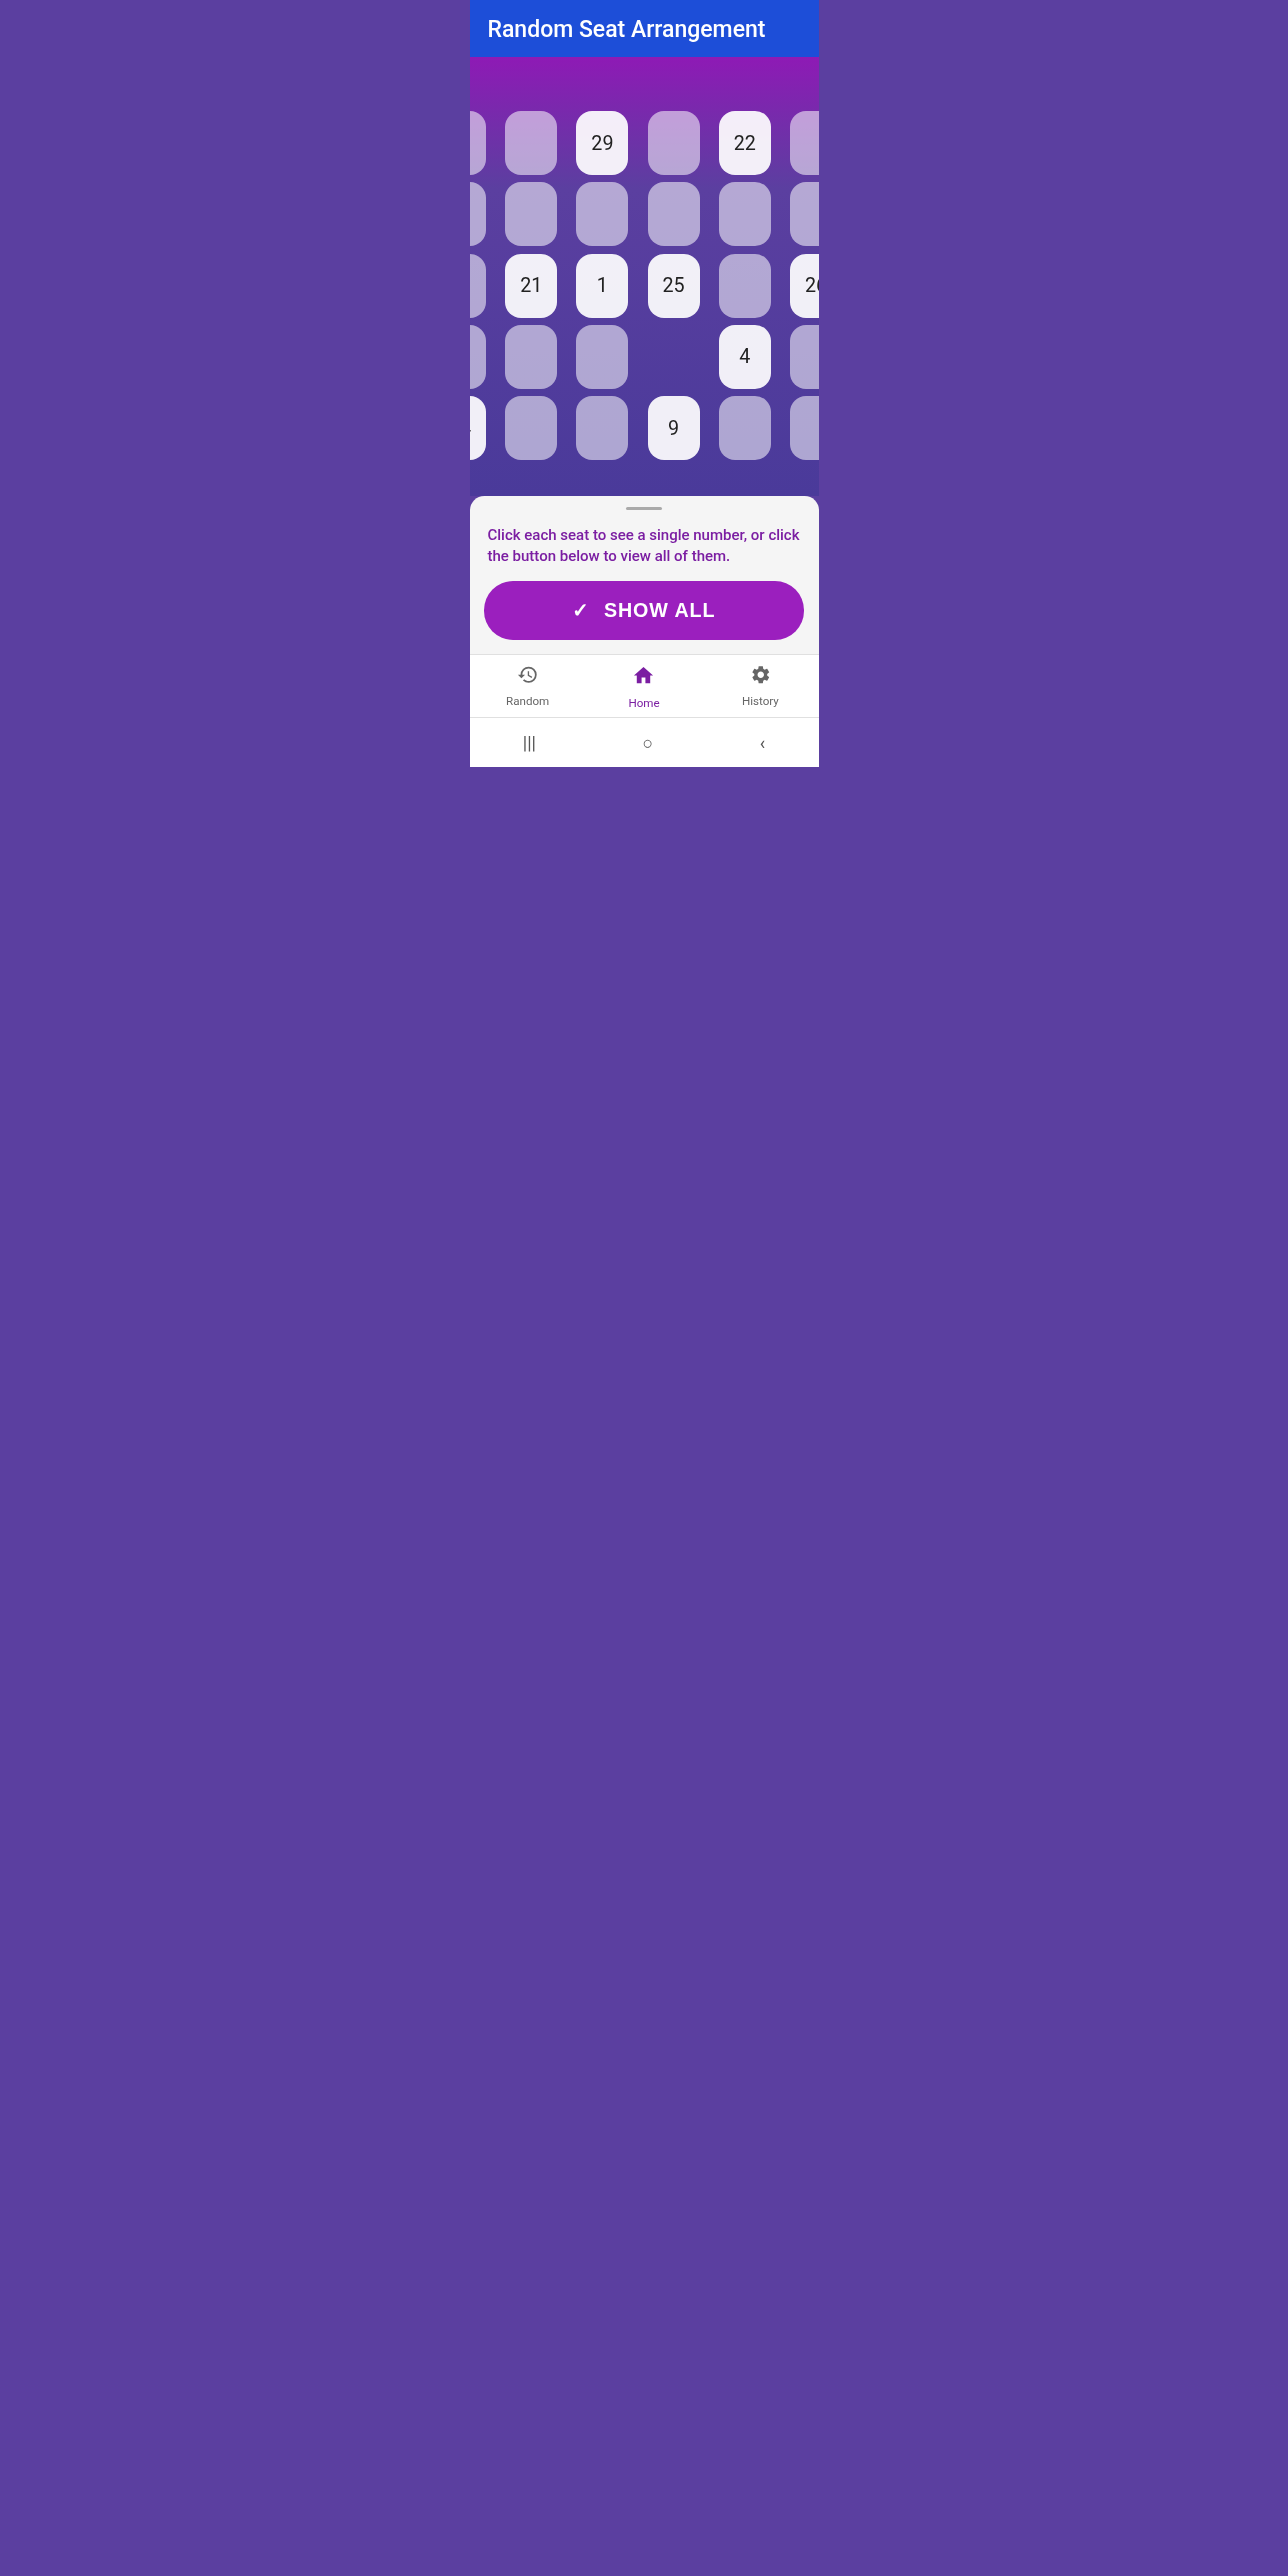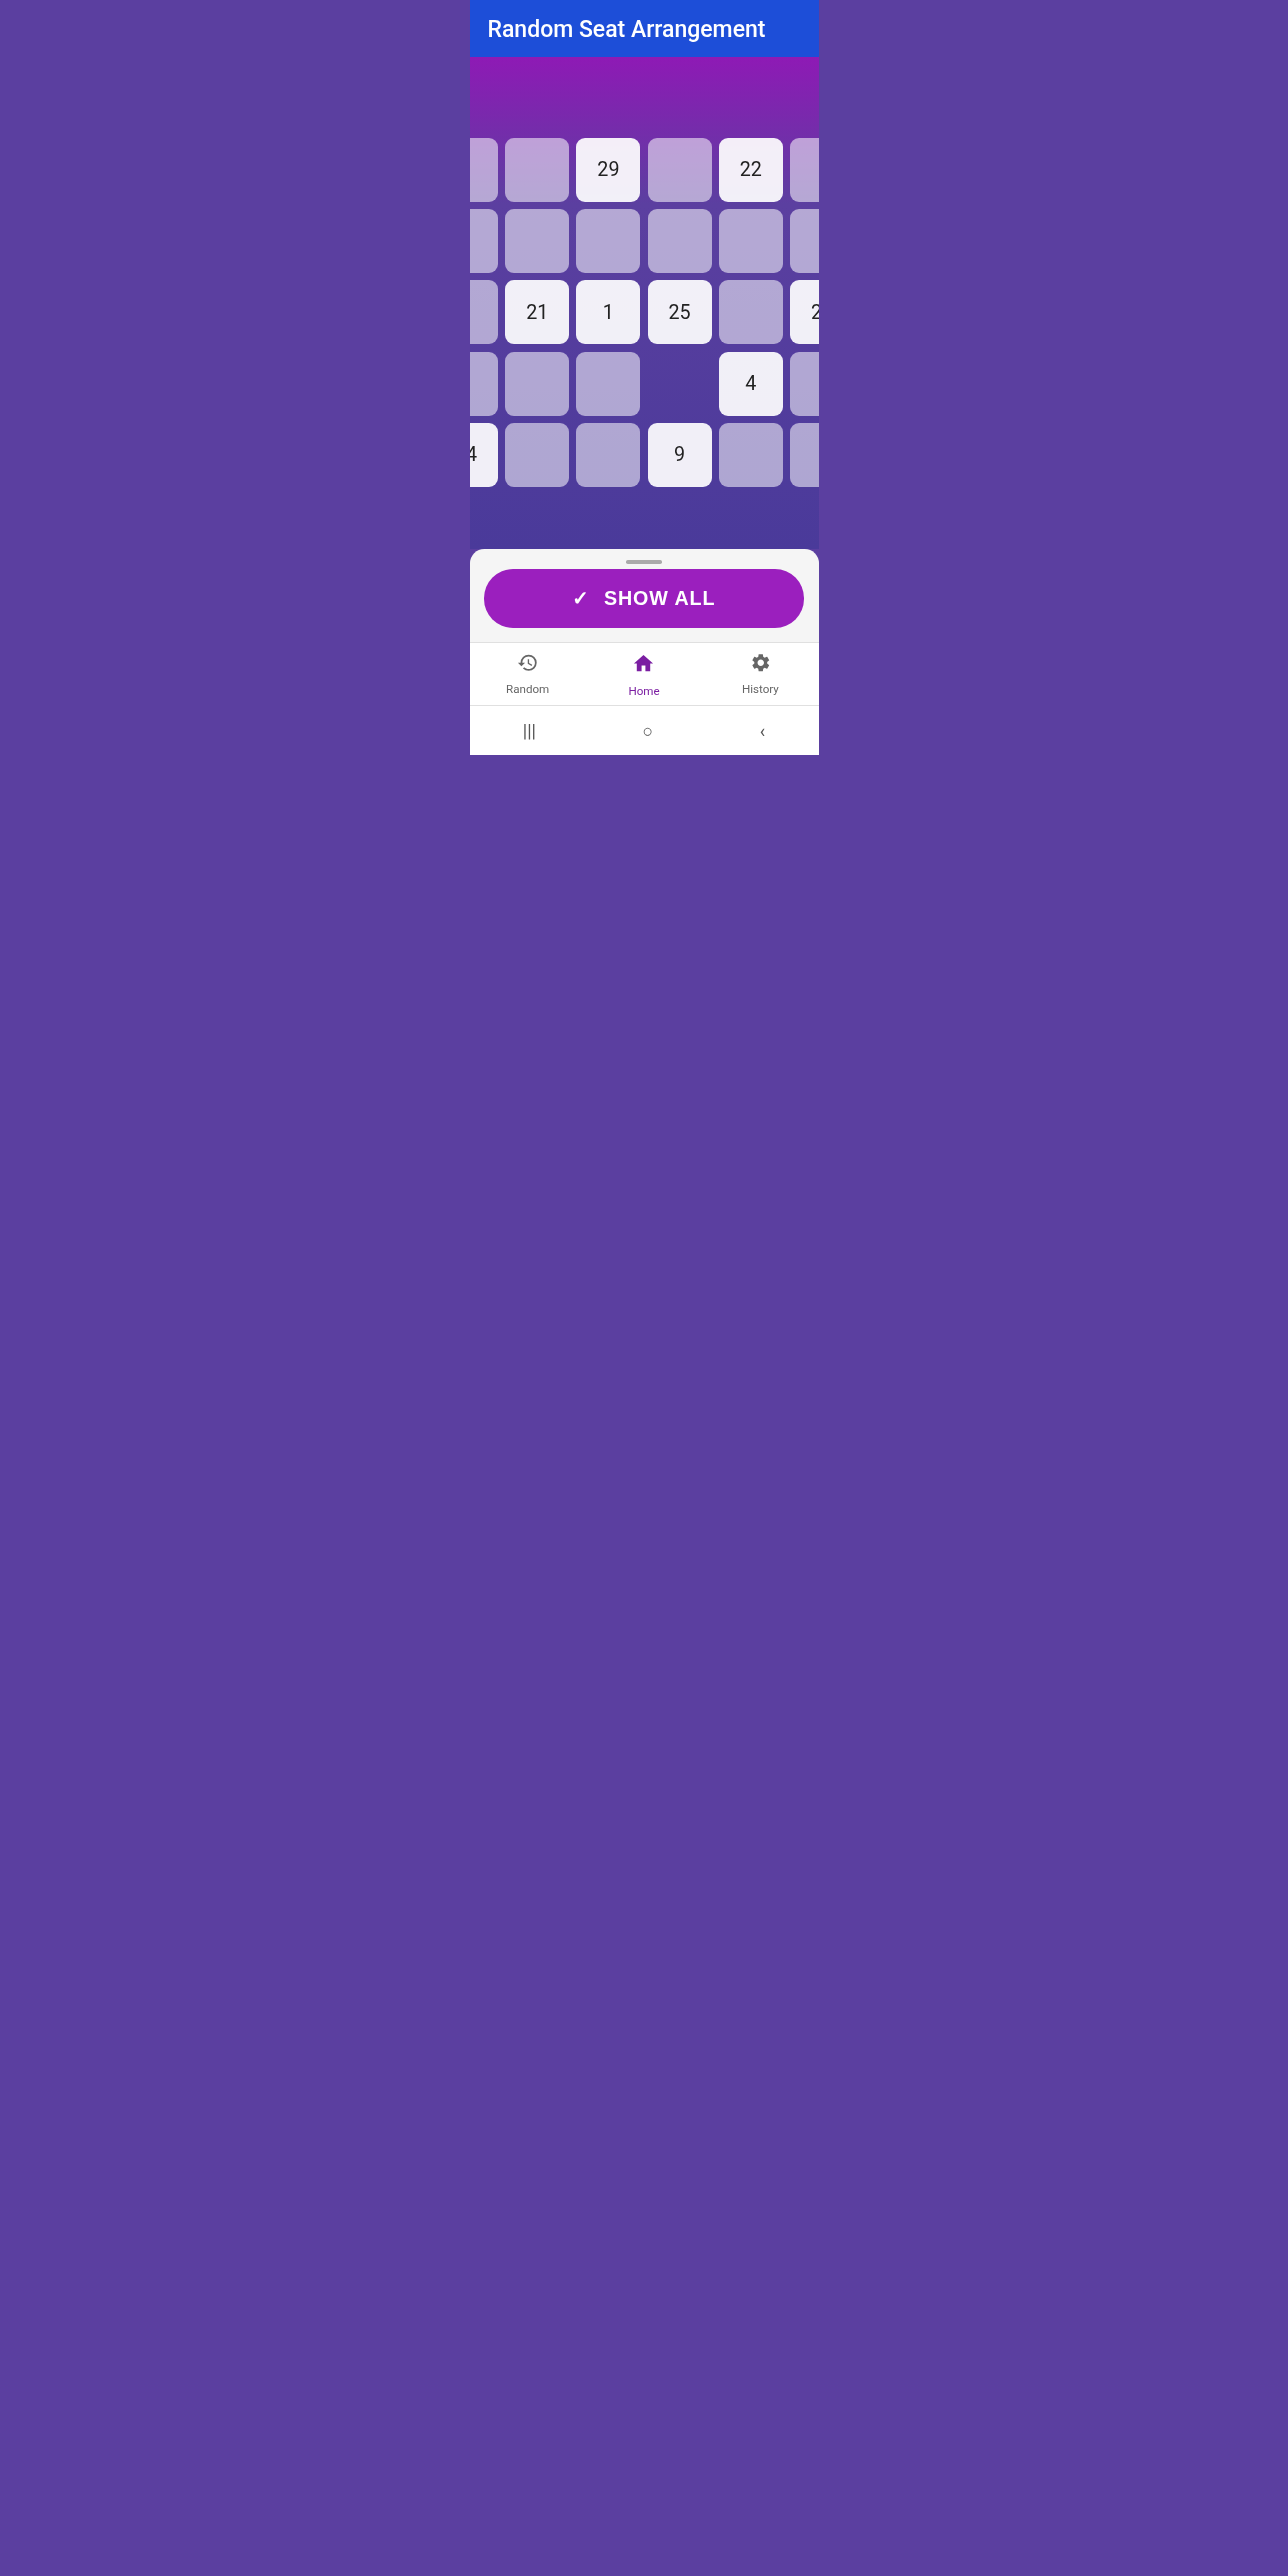--- a/index.html
+++ b/index.html
@@ -42,24 +42,24 @@
     }
 
     .seat-grid {
       display: grid;
       grid-template-columns: repeat(6, 64px);
       grid-template-rows: repeat(5, 64px);
       gap: 7.2px;
     }
 
     .seat {
-      width: 64px;
+      width: 52px;
       height: 64px;
       background: rgba(255, 255, 255, 0.92);
-      border-radius: 9px;
+      border-radius: 16px;
       display: flex;
       align-items: center;
       justify-content: center;
       font-size: 19.7px;
       font-weight: 400;
       color: #222;
       cursor: pointer;
     }
 
     .seat.empty {
@@ -207,20 +207,21 @@
       <div class="seat">9</div>
       <div class="seat empty"></div>
       <div class="seat empty"></div>
     </div>
 </div>
 
 <div class="bottom-panel">
   <div class="drag-handle">
     <div class="drag-handle-bar"></div>
   </div>
+  <p class="instructions">Click each seat to see a single number, or click the button below to view all of them.</p>
   <button class="show-all-btn">
     <span class="check-icon">✓</span>
     <span>SHOW ALL</span>
   </button>
 
   <div class="tab-bar">
     <div class="tab-item">
       <span class="tab-icon" style="font-size:19.7px;">
         <svg width="21.5" height="21.5" viewBox="0 0 24 24" fill="#666" xmlns="http://www.w3.org/2000/svg">
           <path d="M13 3a9 9 0 0 0-9 9H1l3.89 3.89.07.14L9 12H6c0-3.87 3.13-7 7-7s7 3.13 7 7-3.13 7-7 7c-1.93 0-3.68-.79-4.94-2.06l-1.42 1.42A8.954 8.954 0 0 0 13 21a9 9 0 0 0 0-18zm-1 5v5l4.28 2.54.72-1.21-3.5-2.08V8H12z"></path>

